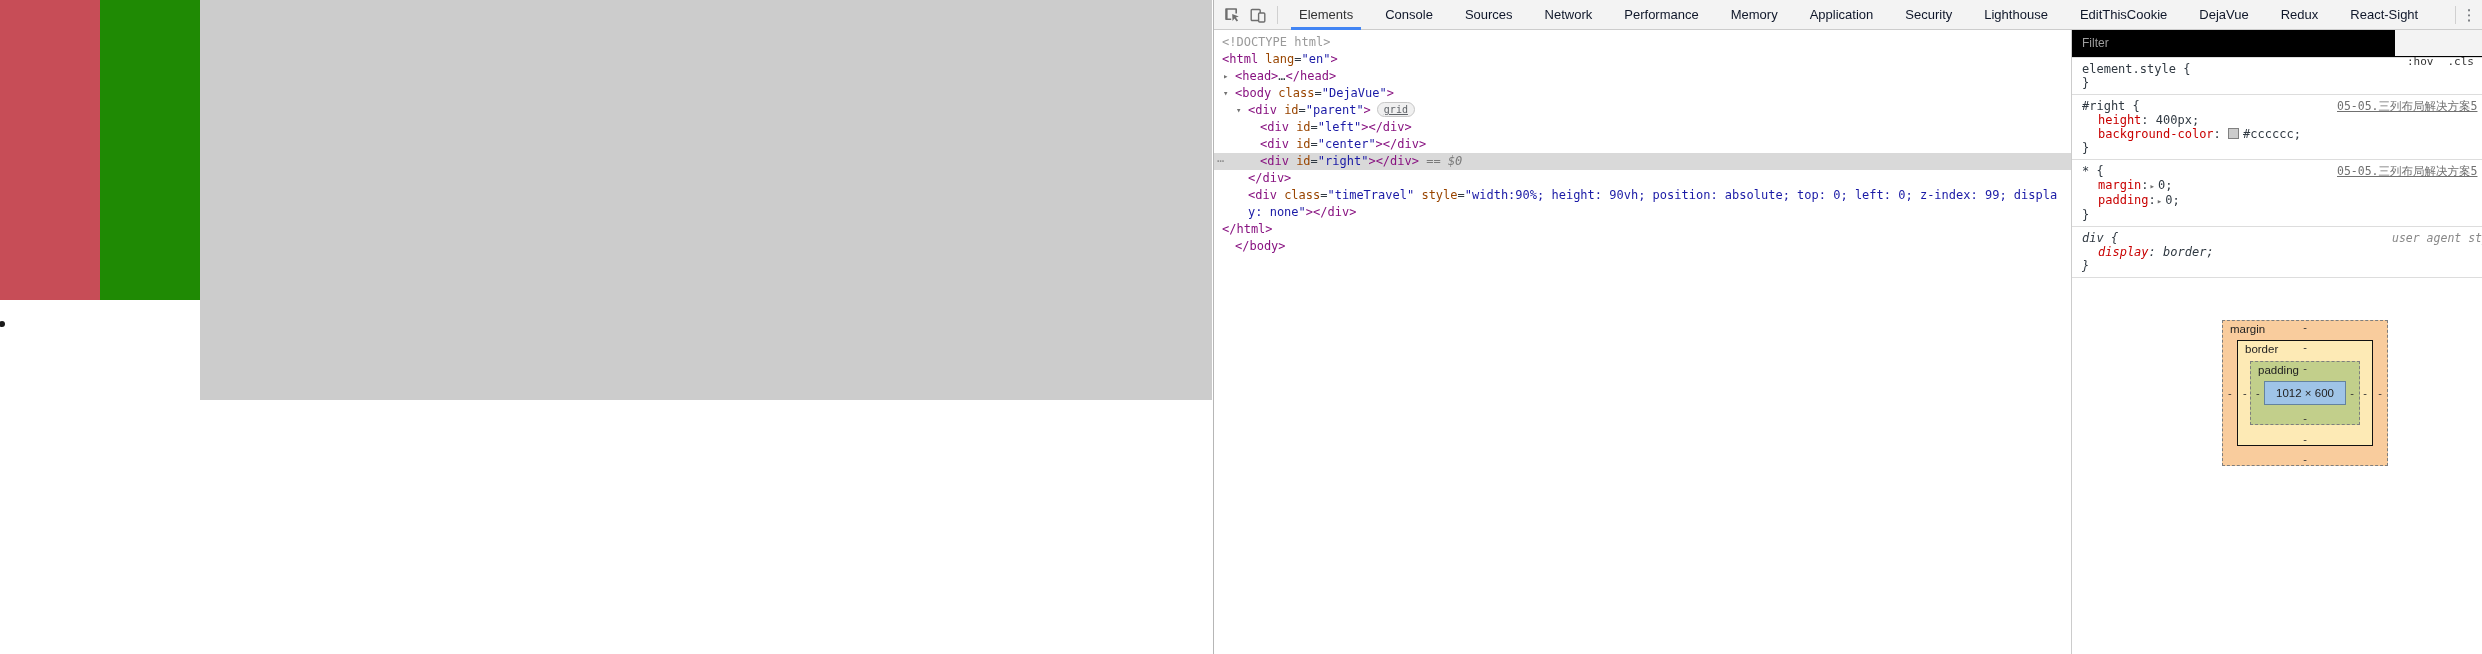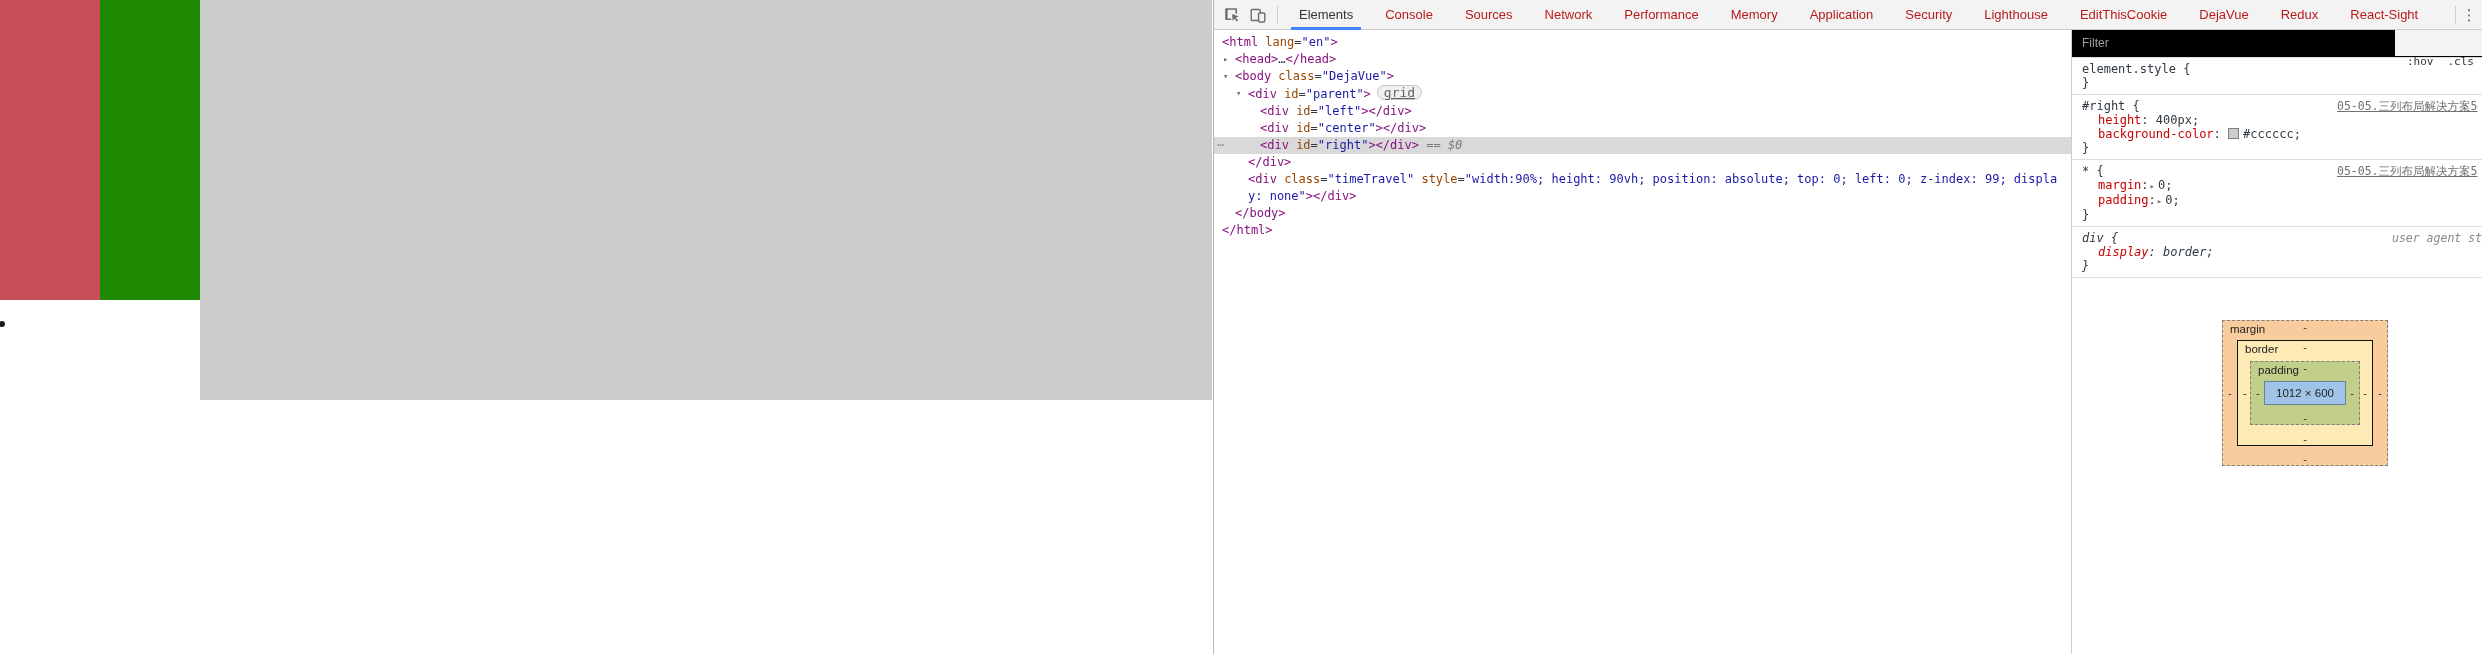--- a/index.html
+++ b/index.html
@@ -16,40 +16,40 @@
   .artifact{position:absolute;width:7px;height:7px;border-radius:50%;background:#222;}
 
   
   .devtools{position:absolute;left:1213px;top:0;width:1269px;height:654px;background:#fff;
             border-left:1px solid #b6b6b6;box-sizing:border-box;}
   .toolbar{position:absolute;left:0;top:0;width:100%;height:30px;background:#f3f3f3;
            border-bottom:1px solid #ccc;box-sizing:border-box;display:flex;align-items:center;}
   .tb-icon{width:17px;height:17px;margin-left:9px;display:inline-flex;align-items:center;justify-content:center;cursor:pointer;}
   .tb-divider{width:1px;height:18px;background:#d0d0d0;margin:0 5px 0 11px;}
   .main-tabs{display:flex;height:30px;align-items:stretch;}
-  .main-tab{padding:0 16px;line-height:29px;font-size:13px;color:#b91c1c;white-space:nowrap;cursor:pointer;position:relative;}
+  .main-tab{padding:0 16px;line-height:29px;font-size:13px;color:#0f172a;white-space:nowrap;cursor:pointer;position:relative;}
   .main-tab.selected{color:#333;}
   .main-tab.selected::after{content:"";position:absolute;left:8px;right:8px;bottom:0;height:3px;background:#4285f4;}
   .kebab{position:absolute;right:4px;top:0;height:30px;line-height:30px;font-size:15px;color:#5f6368;
          width:18px;text-align:center;cursor:pointer;}
   .kebab-divider{position:absolute;right:26px;top:6px;width:1px;height:18px;background:#d0d0d0;}
 
   
   .elements-panel{position:absolute;left:0;top:30px;width:857px;bottom:0;background:#fff;overflow:hidden;padding-top:4px;box-sizing:border-box;}
   .tree-row{position:relative;font-family:"DejaVu Sans Mono",monospace;font-size:12px;line-height:17px;
             color:#303942;word-break:break-all;padding-right:12px;box-sizing:border-box;cursor:pointer;}
   .tree-row.selected{background:#d9d9d9;}
   .tok-doctype{color:#9a9a9a;}
   .tok-tag{color:#881280;}
   .tok-attr{color:#994500;}
   .tok-value{color:#1a1aa6;}
   .tok-plain{color:#303942;}
   .tok-flag{color:#7a7a7a;font-style:italic;}
   .tok-badge{display:inline-block;background:#f0f0f0;border:1px solid #c6c6c6;border-radius:8px;
-             padding:0 6px;margin-left:6px;font-size:13px;line-height:13px;color:#5f6368;vertical-align:1px;text-decoration:underline;}
+             padding:0 6px;margin-left:6px;font-size:10px;line-height:13px;color:#5f6368;vertical-align:1px;text-decoration:underline;}
   .arrow{position:absolute;font-size:9px;color:#727272;top:0;}
   .gutter-dots{position:absolute;left:3px;top:0;color:#8f8f8f;font-size:12px;letter-spacing:-1px;}
 
   
   .sidebar{position:absolute;left:857px;top:30px;width:412px;bottom:0;background:#fff;
            border-left:1px solid #ccc;box-sizing:border-box;}
   .sidebar-tabs{position:relative;height:22px;background:#f3f3f3;border-bottom:1px solid #ccc;
                 display:flex;align-items:stretch;white-space:nowrap;}
   .sb-tab{padding:0 10px;line-height:21px;font-size:12px;color:#5f6368;cursor:pointer;position:relative;}
   .sb-tab.selected{color:#333;}
@@ -134,31 +134,32 @@
           <div class="main-tab">DejaVue</div>
           <div class="main-tab">Redux</div>
           <div class="main-tab">React-Sight</div>
         </div>
       <span class="kebab-divider"></span>
       <span class="kebab">⋮</span>
     </div>
 
     <div class="elements-panel">
       <div id="tree">
+          <div class="tree-row" style="padding-left: 8px;"><span class="tok-doctype">&lt;!DOCTYPE html&gt;</span></div>
           <div class="tree-row" style="padding-left: 8px;"><span class="tok-tag">&lt;html </span><span class="tok-attr">lang</span><span class="tok-plain">=</span><span class="tok-value">"en"</span><span class="tok-tag">&gt;</span></div>
           <div class="tree-row" style="padding-left: 21px;"><span class="arrow" style="left: 9px;">▸</span><span class="tok-tag">&lt;head&gt;</span><span class="tok-plain">…</span><span class="tok-tag">&lt;/head&gt;</span></div>
           <div class="tree-row" style="padding-left: 21px;"><span class="arrow" style="left: 9px;">▾</span><span class="tok-tag">&lt;body </span><span class="tok-attr">class</span><span class="tok-plain">=</span><span class="tok-value">"DejaVue"</span><span class="tok-tag">&gt;</span></div>
           <div class="tree-row" style="padding-left: 34px;"><span class="arrow" style="left: 22px;">▾</span><span class="tok-tag">&lt;div </span><span class="tok-attr">id</span><span class="tok-plain">=</span><span class="tok-value">"parent"</span><span class="tok-tag">&gt;</span><span class="tok-badge">grid</span></div>
           <div class="tree-row" style="padding-left: 46px;"><span class="tok-tag">&lt;div </span><span class="tok-attr">id</span><span class="tok-plain">=</span><span class="tok-value">"left"</span><span class="tok-tag">&gt;</span><span class="tok-tag">&lt;/div&gt;</span></div>
           <div class="tree-row" style="padding-left: 46px;"><span class="tok-tag">&lt;div </span><span class="tok-attr">id</span><span class="tok-plain">=</span><span class="tok-value">"center"</span><span class="tok-tag">&gt;</span><span class="tok-tag">&lt;/div&gt;</span></div>
           <div class="tree-row selected" style="padding-left: 46px;"><span class="gutter-dots">⋯</span><span class="tok-tag">&lt;div </span><span class="tok-attr">id</span><span class="tok-plain">=</span><span class="tok-value">"right"</span><span class="tok-tag">&gt;</span><span class="tok-tag">&lt;/div&gt;</span><span class="tok-flag"> == $0</span></div>
           <div class="tree-row" style="padding-left: 34px;"><span class="tok-tag">&lt;/div&gt;</span></div>
           <div class="tree-row" style="padding-left: 34px;"><span class="tok-tag">&lt;div </span><span class="tok-attr">class</span><span class="tok-plain">=</span><span class="tok-value">"timeTravel" </span><span class="tok-attr">style</span><span class="tok-plain">=</span><span class="tok-value">"width:90%; height: 90vh; position: absolute; top: 0; left: 0; z-index: 99; display: none"</span><span class="tok-tag">&gt;</span><span class="tok-tag">&lt;/div&gt;</span></div>
+          <div class="tree-row" style="padding-left: 8px;"><span class="tok-tag">&lt;/html&gt;</span></div>
           <div class="tree-row" style="padding-left: 21px;"><span class="tok-tag">&lt;/body&gt;</span></div>
-          <div class="tree-row" style="padding-left: 8px;"><span class="tok-tag">&lt;/html&gt;</span></div>
         </div>
     </div>
 
     <div class="sidebar">
       <div class="filter-row">
         <span class="filter-placeholder">Filter</span>
         <div class="pseudo-box" id="pseudo-buttons">
             <span class="pseudo-btn">:hov</span>
             <span class="pseudo-btn">.cls</span>
           </div>

